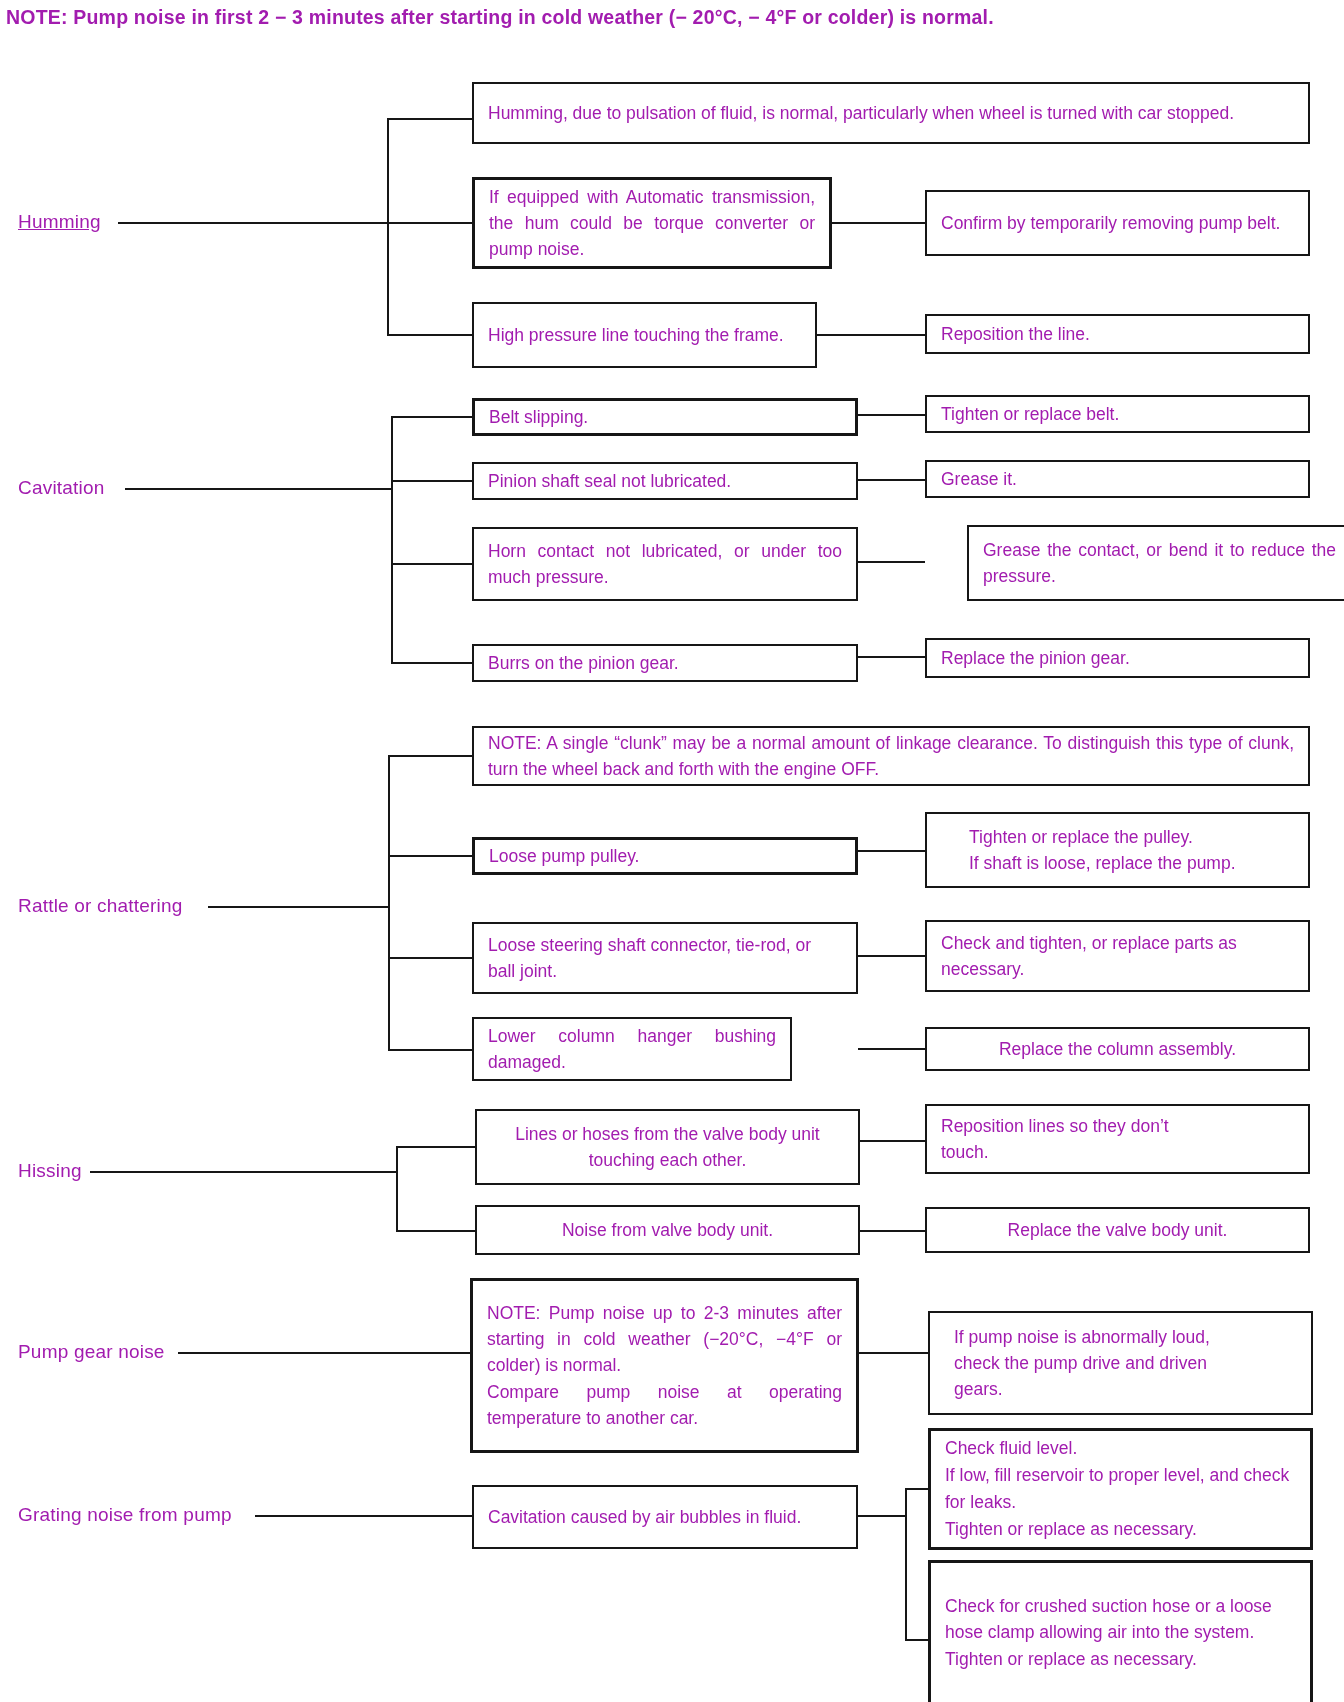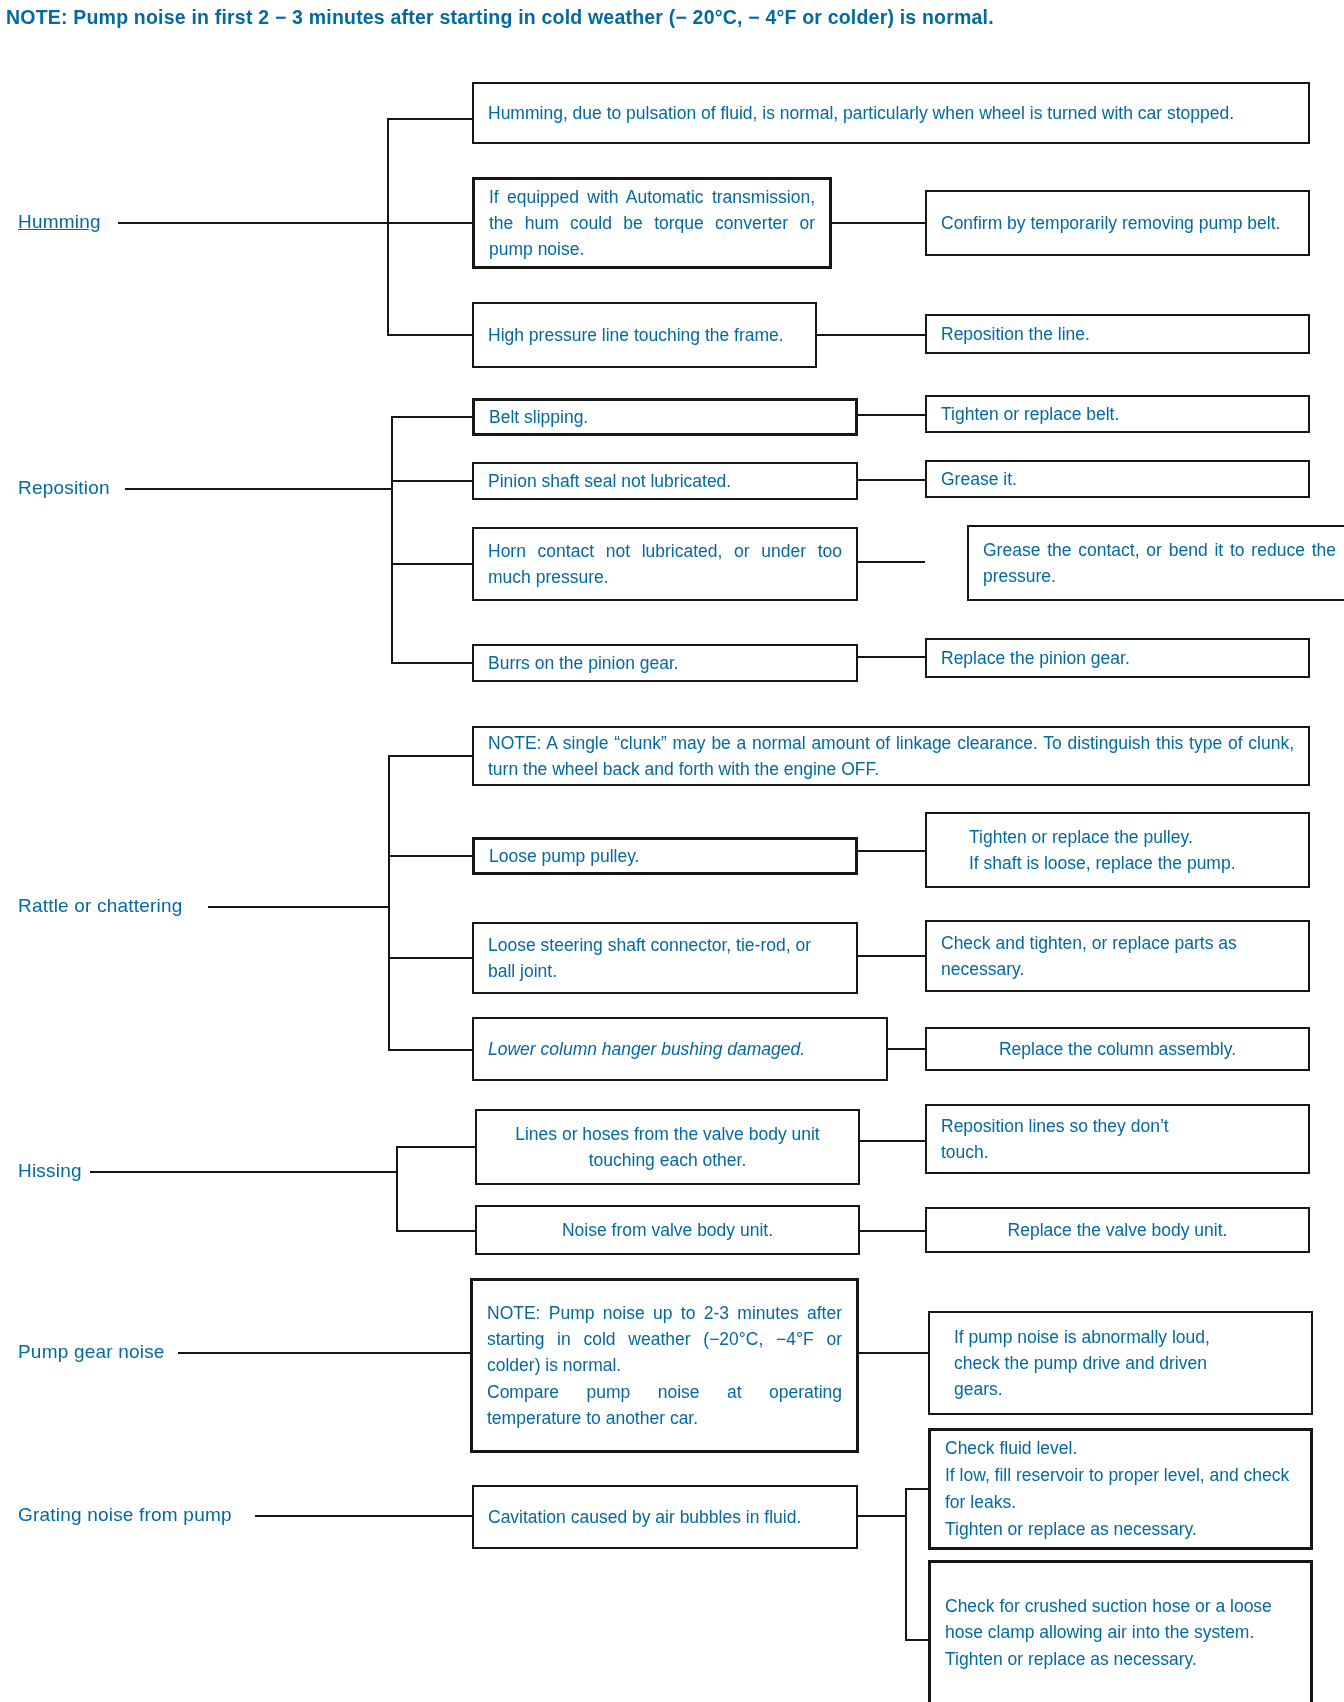--- a/index.html
+++ b/index.html
@@ -1,18 +1,18 @@
 <!DOCTYPE html>
 <html><head>
 <meta charset="utf-8">
 <style>
   html,body{margin:0;padding:0;background:#e8e8e8;}
   #page{
     position:relative;width:1344px;height:1702px;background:#ffffff;
-    font-family:"Liberation Sans","DejaVu Sans",sans-serif;color:#0369a1;
+    font-family:"Liberation Sans","DejaVu Sans",sans-serif;color:#a21caf;
     overflow:hidden;
   }
   .note-top{
     position:absolute;left:6px;top:6px;width:1334px;
     font-size:19.5px;font-weight:bold;letter-spacing:.2px;
   }
   .sym-label{
     position:absolute;left:18px;font-size:19px;letter-spacing:.2px;white-space:nowrap;
   }
   .box{
@@ -29,21 +29,21 @@
   .vl{position:absolute;width:2px;background:#161616;}
 </style>
 </head>
 <body>
 
 <div id="page">
 
   <div class="note-top">NOTE:  Pump noise in first 2 − 3 minutes after starting in cold weather (− 20°C, − 4°F or colder) is normal.</div>
 
   <div class="sym-label" style="top:211px;text-decoration:underline;">Humming</div>
-  <div class="sym-label" style="top:477px;">Reposition</div>
+  <div class="sym-label" style="top:477px;">Cavitation</div>
   <div class="sym-label" style="top:895px;">Rattle or chattering</div>
   <div class="sym-label" style="top:1160px;">Hissing</div>
   <div class="sym-label" style="top:1341px;">Pump gear noise</div>
   <div class="sym-label" style="top:1504px;">Grating noise from pump</div>
 
   <div class="hl" style="left:118px;top:222px;width:354px;"></div>
   <div class="vl" style="left:387px;top:118px;height:218px;"></div>
   <div class="hl" style="left:387px;top:118px;width:85px;"></div>
   <div class="hl" style="left:387px;top:334px;width:85px;"></div>
   <div class="hl" style="left:832px;top:222px;width:93px;"></div>
@@ -84,21 +84,21 @@
   <div class="hl" style="left:858px;top:850px;width:67px;"></div>
   <div class="hl" style="left:858px;top:955px;width:67px;"></div>
   <div class="hl" style="left:858px;top:1048px;width:67px;"></div>
 
   <div class="box j" style="left:472px;top:726px;width:838px;height:60px;">NOTE: A single “clunk” may be a normal amount of linkage clearance. To distinguish this type of clunk, turn the wheel back and forth with the engine OFF.</div>
   <div class="box thick" style="left:472px;top:837px;width:386px;height:38px;">Loose pump pulley.</div>
   <div class="box indent" style="left:925px;top:812px;width:385px;height:76px;">Tighten or replace the pulley.
 If shaft is loose, replace the pump.</div>
   <div class="box" style="left:472px;top:922px;width:386px;height:72px;">Loose steering shaft connector, tie-rod, or ball joint.</div>
   <div class="box" style="left:925px;top:920px;width:385px;height:72px;">Check and tighten, or replace parts as necessary.</div>
-  <div class="box j" style="left:472px;top:1017px;width:416px;height:64px;font-style:italic;">Lower column hanger bushing damaged.</div>
+  <div class="box j" style="left:472px;top:1017px;width:320px;height:64px;">Lower column hanger bushing damaged.</div>
   <div class="box c" style="left:925px;top:1027px;width:385px;height:44px;">Replace the column assembly.</div>
 
   <div class="hl" style="left:90px;top:1171px;width:306px;"></div>
   <div class="vl" style="left:396px;top:1146px;height:86px;"></div>
   <div class="hl" style="left:396px;top:1146px;width:79px;"></div>
   <div class="hl" style="left:396px;top:1230px;width:79px;"></div>
   <div class="hl" style="left:860px;top:1140px;width:65px;"></div>
   <div class="hl" style="left:860px;top:1230px;width:65px;"></div>
 
   <div class="box c" style="left:475px;top:1109px;width:385px;height:76px;">Lines or hoses from the valve body unit touching each other.</div>

